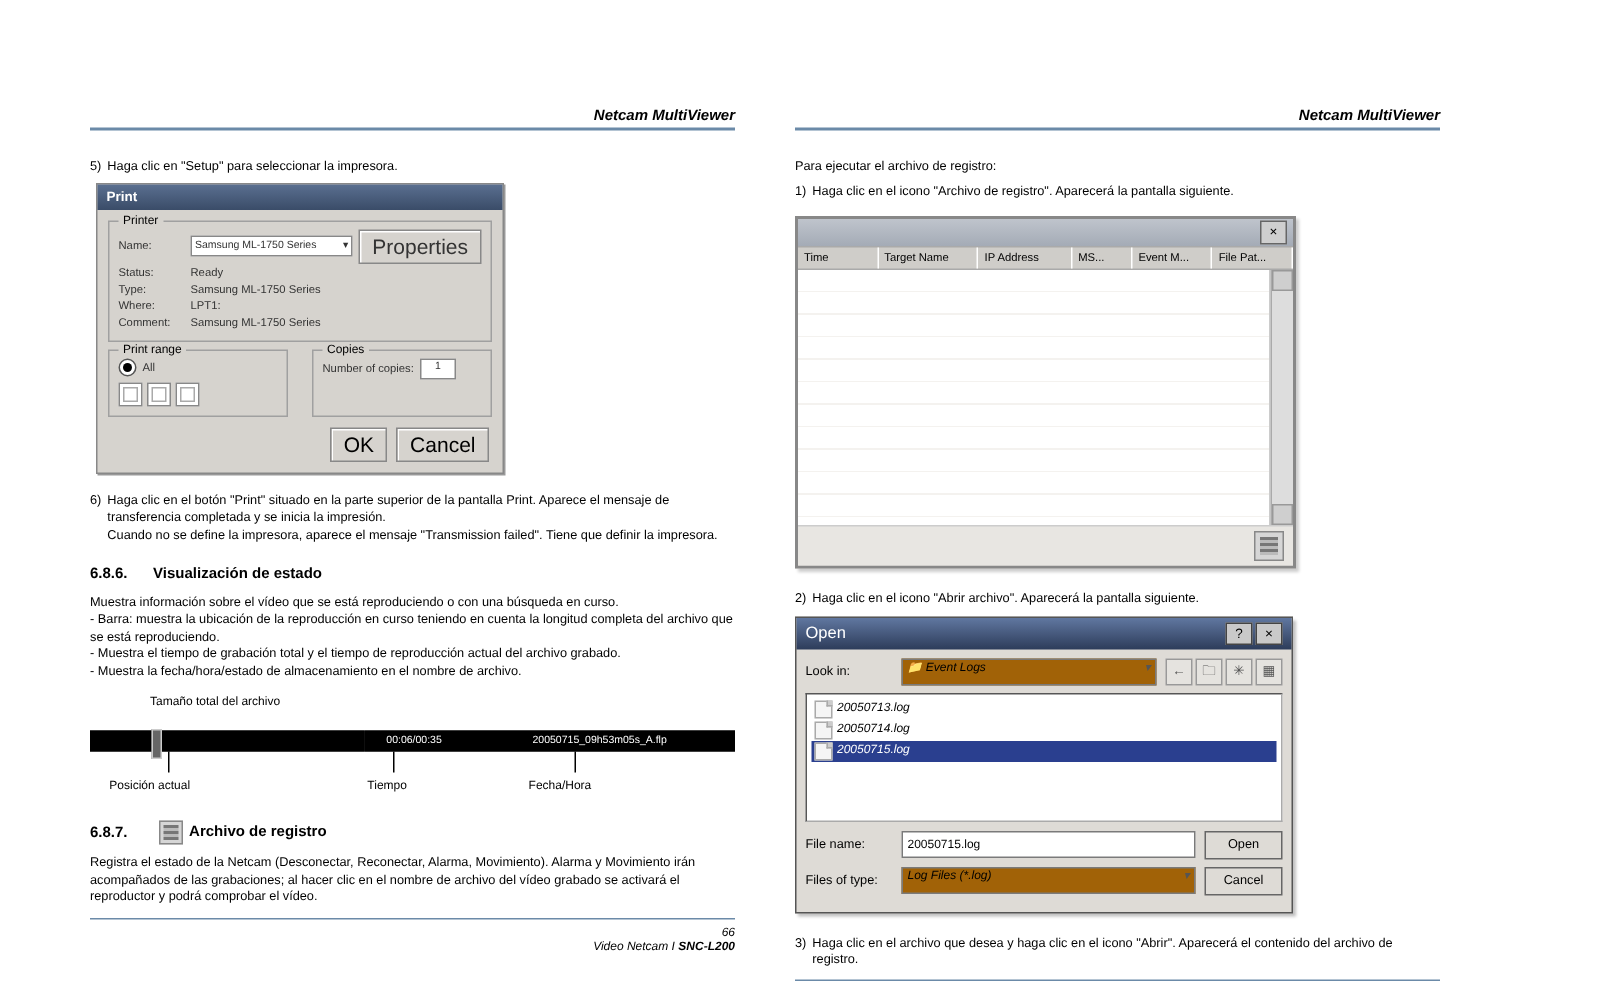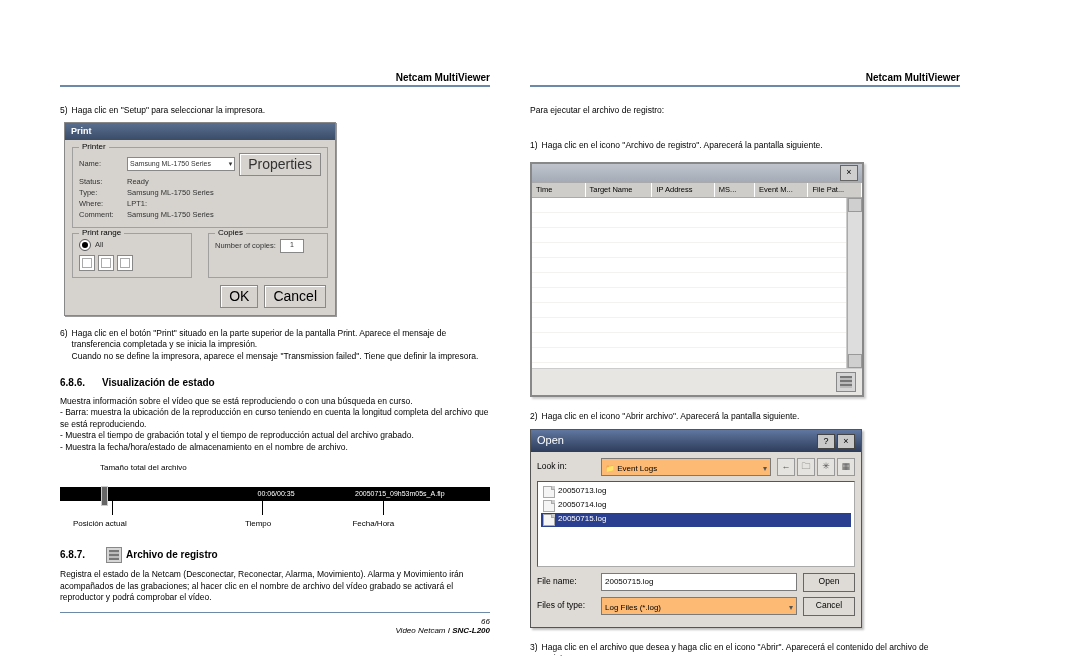--- a/index.html
+++ b/index.html
@@ -15,20 +15,21 @@
   }
   .page-wrap { display: flex; padding: 72px 60px 10px 60px; gap: 40px; }
   .page {
     width: 430px;
     position: relative;
   }
   .header-bar {
     border-bottom: 2px solid #6b8aa8;
     padding-bottom: 2px;
     text-align: right;
+    font-style: italic;
     font-weight: bold;
     font-size: 10px;
     color: #000;
     margin-bottom: 18px;
   }
   .body-text { font-size: 8.5px; line-height: 1.35; }
   .step { display: flex; gap: 4px; margin-bottom: 6px; }
   .step-num { white-space: nowrap; }
   .step-body { flex: 1; }
 
@@ -114,26 +115,26 @@
     background:#dedbd6;
     border:1px solid #555;
     margin: 6px 0 14px 0;
     box-shadow: 2px 2px 2px rgba(0,0,0,0.25);
   }
   .open-title { background:linear-gradient(#6077a0,#2d3c5a); color:#fff; font-size:11px; padding:3px 6px; display:flex; justify-content:space-between; align-items:center;}
   .open-title .ctrls span{ display:inline-block; width:16px; height:13px; background:#c9c9c9; border:1px solid #444; margin-left:2px; text-align:center; font-size:9px; line-height:12px; color:#000;}
   .open-body { padding:6px; font-size:8.5px; }
   .open-row { display:flex; align-items:center; gap:6px; margin-bottom:5px; }
   .open-row .lbl { width:58px; text-decoration:underline dotted transparent; }
-  .open-select { flex:1; height:16px; border:1px solid #7a7a7a; background:#fdba74; display:flex; align-items:flex-end; padding:0 3px; font-size:8px; justify-content:space-between;}
+  .open-select { flex:1; height:16px; border:1px solid #7a7a7a; background:#a16207; display:flex; align-items:flex-start; padding:0 3px; font-size:8px; justify-content:space-between;font-style:italic;}
   .open-select::after{content:"▾"; font-size:8px; color:#555;}
   .tool-icons { display:flex; gap:2px; }
   .tool-icons span{ width:16px; height:16px; border:1px solid #999; background:#e5e3df; display:flex; align-items:center; justify-content:center; font-size:9px; color:#555;}
   .file-area { height:78px; background:#fff; border:1px inset #aaa; padding:3px; font-size:8px; }
-  .file-item { display:flex; align-items:center; gap:3px; padding:1px 2px; }
+  .file-item { display:flex; align-items:center; gap:3px; padding:1px 2px;font-style:italic; }
   .file-item.sel { background:#2a3f8f; color:#fff; }
   .file-ico { width:10px; height:10px; border:1px solid #aaa; background:#f5f5f5; position:relative;}
   .file-ico::after{content:"";position:absolute;right:-1px;top:-1px;width:3px;height:3px;background:#ccc;border-left:1px solid #aaa;border-bottom:1px solid #aaa;}
   .open-input { flex:1; height:16px; border:1px solid #7a7a7a; background:#fff; padding:0 3px; font-size:8px; display:flex; align-items:center;}
   .open-btn { width:50px; height:17px; border:1px solid #666; background:#dedbd6; font-size:8.5px; display:flex; align-items:center; justify-content:center; text-decoration:underline dotted transparent;}
 
   .footer-area { text-align:right; font-size:8px; margin-top:8px;}
   .footer-line { border-top:1px solid #6b8aa8; margin-bottom:4px; }
   .pageno { font-style:italic; }
   .prodline { font-style:italic; }
@@ -256,21 +257,21 @@
       <div class="footer-line"></div>
       <div class="pageno">66</div>
       <div class="prodline"><span>Video Netcam I</span> <b>SNC-L200</b></div>
     </div>
   </div>
 
   <div class="page">
     <div class="header-bar">Netcam MultiViewer</div>
 
     <div class="body-text">
-      <div style="margin-bottom:24px">Para ejecutar el archivo de registro:</div>
+      <div style="margin-bottom:6px">Para ejecutar el archivo de registro:</div>
       <div class="step">
         <div class="step-num">1)</div>
         <div class="step-body">Haga clic en el icono "Archivo de registro". Aparecerá la pantalla siguiente.</div>
       </div>
 
       <div class="log-window">
         <div class="bar">
             <div class="x">×</div>
           </div>
         <div class="log-head-row">

